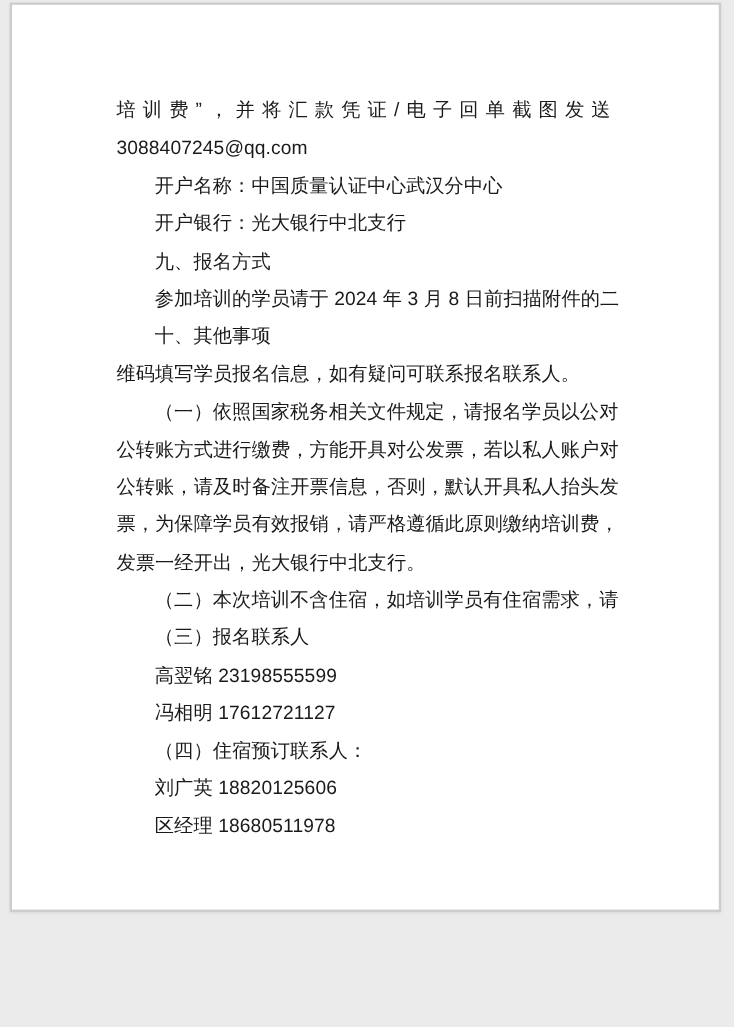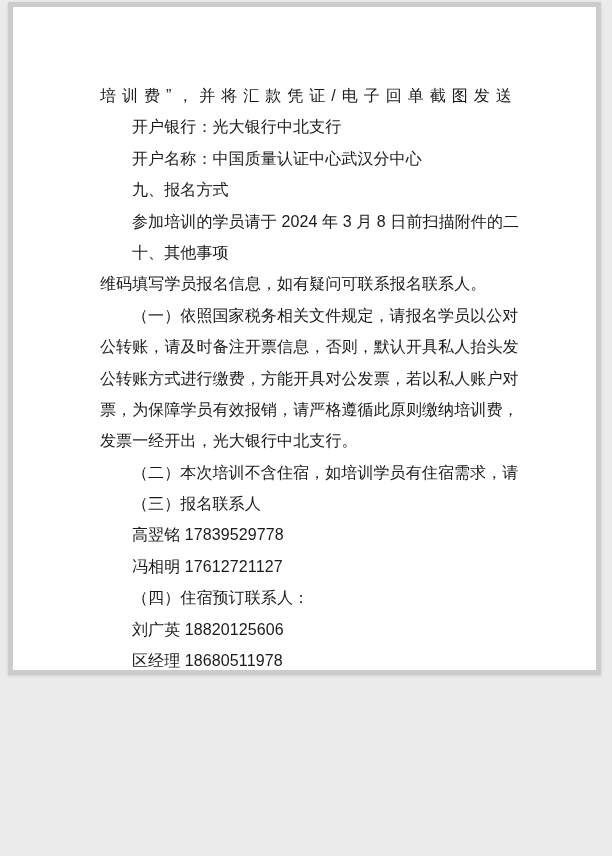--- a/index.html
+++ b/index.html
@@ -9,24 +9,24 @@
     position: relative;
     overflow: hidden;
     background: #ebebeb;
     font-family: "Liberation Sans", sans-serif;
   }
   .page {
     position: absolute;
     left: 8px;
     top: 2px;
     width: 593px;
-    height: 673px;
+    height: 758px;
     box-sizing: border-box;
     background: #ffffff;
-    border: 5px solid #737373;
+    border: 2px solid #737373;
     box-shadow: 0 1px 3px rgba(0,0,0,0.12);
   }
   .content {
     position: absolute;
     left: 87px;
     top: 73px;
     width: 420px;
     color: #1a1a1a;
     font-size: 16px;
     line-height: 31.4px;
@@ -43,32 +43,33 @@
     text-indent: 0;
     letter-spacing: 6px;
   }
 </style>
 </head>
 <body style="background: rgb(235, 235, 235);">
 
 <div class="page" style="background: rgb(255, 255, 255); border-color: rgb(204, 204, 204);">
   <div class="content" style="color: rgb(26, 26, 26);">
       <div class="line stretch">培训费”，并将汇款凭证/电子回单截图发送</div>
+      <div class="line flush">3088407245@qq.com</div>
+      <div class="line indent">开户名称：中国质量认证中心武汉分中心</div>
       <div class="line indent">开户银行：光大银行中北支行</div>
-      <div class="line indent">开户名称：中国质量认证中心武汉分中心</div>
       <div class="line indent">九、报名方式</div>
       <div class="line indent">参加培训的学员请于 2024 年 3 月 8 日前扫描附件的二</div>
       <div class="line indent">十、其他事项</div>
       <div class="line flush">维码填写学员报名信息，如有疑问可联系报名联系人。</div>
       <div class="line indent">（一）依照国家税务相关文件规定，请报名学员以公对</div>
+      <div class="line flush">公转账方式进行缴费，方能开具对公发票，若以私人账户对</div>
       <div class="line flush">公转账，请及时备注开票信息，否则，默认开具私人抬头发</div>
-      <div class="line flush">公转账方式进行缴费，方能开具对公发票，若以私人账户对</div>
       <div class="line flush">票，为保障学员有效报销，请严格遵循此原则缴纳培训费，</div>
       <div class="line flush">发票一经开出，光大银行中北支行。</div>
       <div class="line indent">（二）本次培训不含住宿，如培训学员有住宿需求，请</div>
       <div class="line indent">（三）报名联系人</div>
-      <div class="line indent">高翌铭 17839529778</div>
+      <div class="line indent">高翌铭 23198555599</div>
       <div class="line indent">冯相明 17612721127</div>
       <div class="line indent">（四）住宿预订联系人：</div>
       <div class="line indent">刘广英 18820125606</div>
       <div class="line indent">区经理 18680511978</div>
     </div>
 </div>
 
 </body></html>

